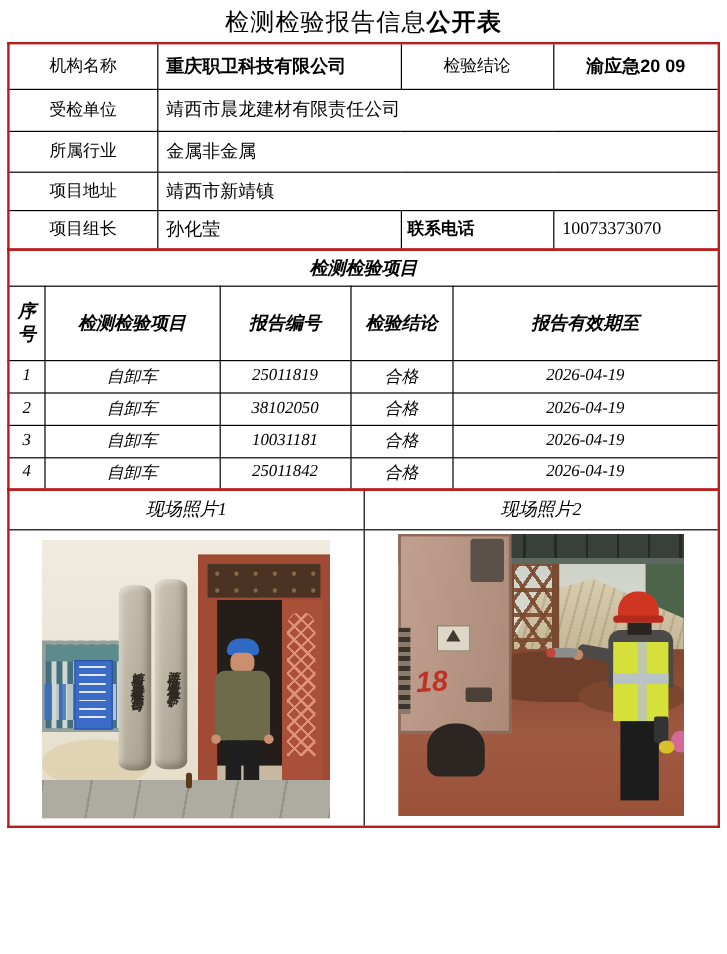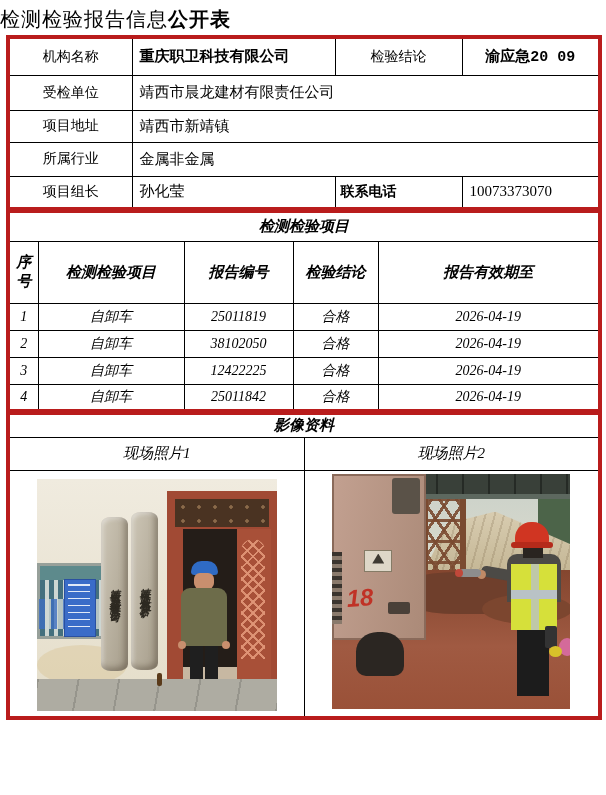--- a/index.html
+++ b/index.html
@@ -2,33 +2,33 @@
 <html><head>
 <meta charset="utf-8">
 <style>
   html,body{margin:0;padding:0;background:#fff;}
   .page{
     position:relative;width:606px;height:795px;background:#fff;
     font-family:"Liberation Serif","DejaVu Serif",serif;color:#000;overflow:hidden;
   }
   
   .doc-title{
-    width:100%;padding-top:5px;height:30px;line-height:28px;
+    width:100%;text-align:center;padding-top:5px;height:30px;line-height:28px;
     font-size:20px;letter-spacing:1px;
   }
   .doc-title .t1{font-weight:500;}
   .doc-title .t2{font-weight:700;font-family:"Liberation Sans","DejaVu Sans",sans-serif;}
   
   table{border-collapse:collapse;table-layout:fixed;width:592px;margin-left:6px;}
-  table.tbl{border:4px solid #b91c1c;padding-left:28px;}
+  table.tbl{border:2px solid #b91c1c;padding-left:28px;}
   table.tbl + table.tbl{margin-top:-2px;font-style:italic;}
   td{border:1px solid #000;padding:0;font-size:15px;overflow:hidden;}
   .lbl{text-align:center;font-size:14px;}
   .val{padding-left:7px;}
-  .bold-hei{font-weight:700;font-family:Liberation Mono, monospace;margin-left:48px;}
+  .bold-hei{font-weight:700;font-family:Liberation Sans, sans-serif;margin-left:48px;}
   .center{text-align:center;padding-left:0;}
   .num{font-family:"Liberation Serif","DejaVu Serif",serif;font-size:15px;}
   .lbl-left{padding-left:5px;font-size:14px;}
   .bold{font-weight:700;}
   
   .sec-hd{text-align:center;font-weight:700;font-size:15px;}
   .col-hd{text-align:center;font-weight:700;font-size:15px;}
   .item-td{text-align:center;font-size:14px;}
   
   .photo-td{vertical-align:top;text-align:center;}
@@ -145,27 +145,27 @@
         <tr style="height:38px">
       <td class="lbl">机构名称</td>
       <td class="val bold-hei">重庆职卫科技有限公司</td>
       <td class="lbl">检验结论</td>
       <td class="center bold-hei">渝应急20 09</td>
     </tr>
     <tr style="height:35px">
       <td class="lbl">受检单位</td>
       <td class="val" colspan="3">靖西市晨龙建材有限责任公司</td>
     </tr>
+    <tr style="height:34px">
+      <td class="lbl">所属行业</td>
+      <td class="val" colspan="3">金属非金属</td>
+    </tr>
     <tr style="height:32px">
       <td class="lbl">项目地址</td>
       <td class="val" colspan="3">靖西市新靖镇</td>
-    </tr>
-    <tr style="height:34px">
-      <td class="lbl">所属行业</td>
-      <td class="val" colspan="3">金属非金属</td>
     </tr>
     <tr style="height:33px">
       <td class="lbl">项目组长</td>
       <td class="val">孙化莹</td>
       <td class="lbl-left bold">联系电话</td>
       <td class="val num">10073373070</td>
     </tr>
   </tbody>
     </table>
 
@@ -198,43 +198,40 @@
     <tr style="height:27px">
       <td class="item-td num">2</td>
       <td class="item-td">自卸车</td>
       <td class="item-td num">38102050</td>
       <td class="item-td">合格</td>
       <td class="item-td num">2026-04-19</td>
     </tr>
     <tr style="height:27px">
       <td class="item-td num">3</td>
       <td class="item-td">自卸车</td>
-      <td class="item-td num">12422225</td>
+      <td class="item-td num">10031181</td>
       <td class="item-td">合格</td>
       <td class="item-td num">2026-04-19</td>
     </tr>
     <tr style="height:27px">
       <td class="item-td num">4</td>
       <td class="item-td">自卸车</td>
       <td class="item-td num">25011842</td>
       <td class="item-td">合格</td>
       <td class="item-td num">2026-04-19</td>
     </tr>
   </tbody>
     </table>
 
   <table class="tbl">
     <colgroup>
         <col style="width:296px">
         <col style="width:296px">
       </colgroup>
     <tbody>
-        <tr style="height:24px">
-      <td class="sec-hd" colspan="2">影像资料</td>
-    </tr>
     <tr style="height:33px">
       <td class="item-td" style="font-size:15px">现场照片1</td>
       <td class="item-td" style="font-size:15px">现场照片2</td>
     </tr>
     <tr style="height:248px">
       <td class="photo-td">
         
         <div class="ph ph1">
           <div class="stain"></div>
           <div class="win"></div>

